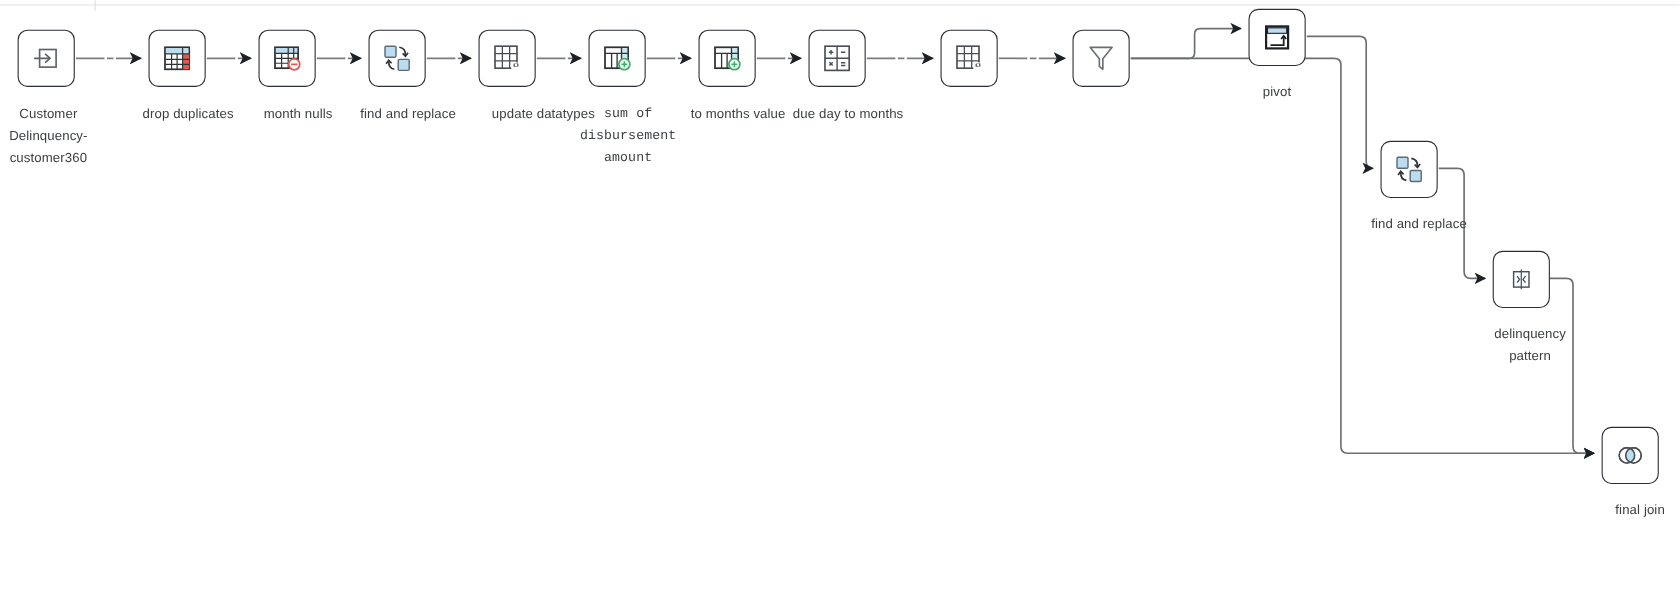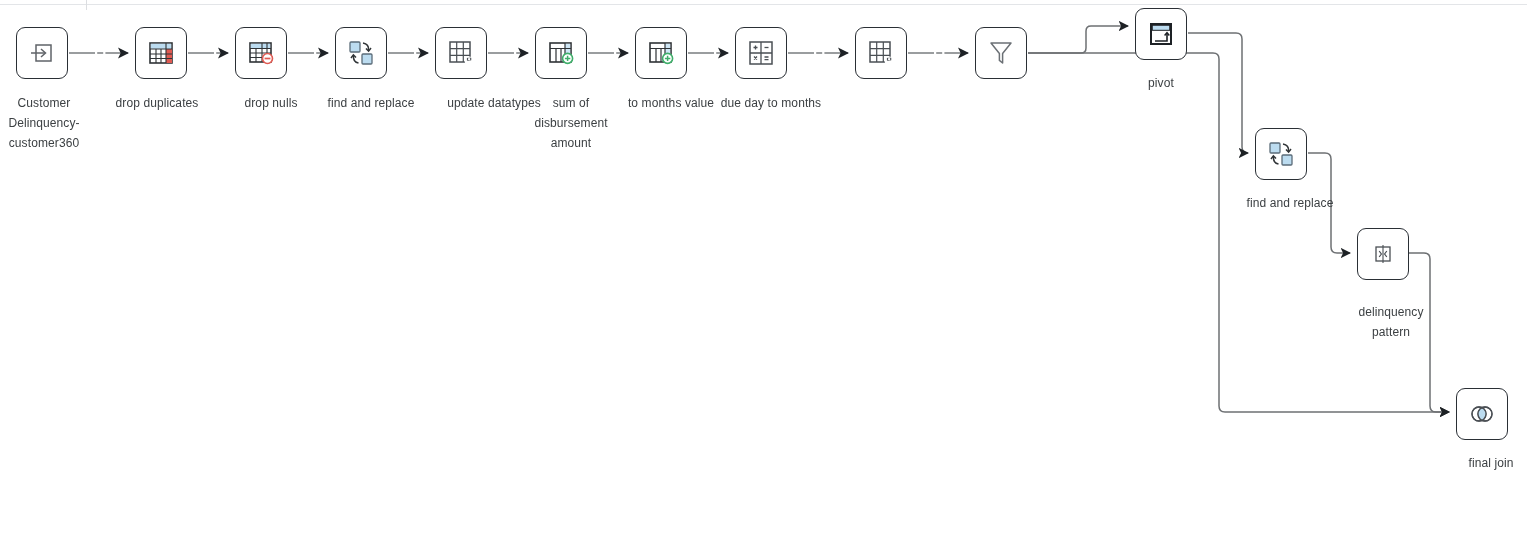--- a/index.html
+++ b/index.html
@@ -117,34 +117,34 @@
   <div class="node" style="left:135px; top:27px;">
     <span>
       <svg width="32" height="32" viewBox="0 0 32 32">
         <rect x="5" y="6" width="22" height="20" fill="#ffffff" stroke="#2f3336" stroke-width="1.6"></rect>
         <rect x="5.8" y="6.8" width="20.4" height="5" fill="#bcdcf0"></rect>
         <rect x="21" y="12" width="6" height="14" fill="#e05a52"></rect>
         <path d="M 5 12 H 27 M 5 17 H 27 M 5 21.5 H 27 M 11 12 V 26 M 16 12 V 26 M 21 6 V 26" stroke="#2f3336" stroke-width="1.1" fill="none"></path>
       </svg>
     </span>
   </div>
-  <div class="node-label" style="left:77px; top:93px; width:160px;">drop duplicates</div>
+  <div class="node-label" style="left:91px; top:93px; width:160px;">drop duplicates</div>
 
   <div class="node" style="left:235px; top:27px;">
     <span>
       <svg width="32" height="32" viewBox="0 0 32 32">
         <rect x="5" y="6" width="21" height="19" fill="#ffffff" stroke="#2f3336" stroke-width="1.6"></rect>
         <rect x="5.8" y="6.8" width="19.4" height="4.6" fill="#bcdcf0"></rect>
         <path d="M 5 11.5 H 26 M 5 16 H 26 M 5 20.5 H 26 M 11 11.5 V 25 M 17 6 V 25 M 22 6 V 25" stroke="#2f3336" stroke-width="1.1" fill="none"></path>
         <circle cx="22.5" cy="21.5" r="5" fill="#ffffff" stroke="#e05a52" stroke-width="1.6"></circle>
         <path d="M 19.6 21.5 H 25.4" stroke="#e05a52" stroke-width="1.7"></path>
       </svg>
     </span>
   </div>
-  <div class="node-label" style="left:191px; top:93px; width:160px;">drop nulls</div>
+  <div class="node-label" style="left:191px; top:93px; width:160px;">month nulls</div>
 
   <div class="node" style="left:335px; top:27px;">
     <span>
       <svg width="32" height="32" viewBox="0 0 32 32">
         <rect x="5" y="5" width="10" height="10" rx="1" fill="#bcdcf0" stroke="#5a6b78" stroke-width="1.3"></rect>
         <rect x="17" y="17" width="10" height="10" rx="1" fill="#bcdcf0" stroke="#5a6b78" stroke-width="1.3"></rect>
         <path d="M 18 6 Q 24 7 23.5 13" stroke="#2f3336" stroke-width="1.5" fill="none"></path>
         <path d="M 21 11.5 L 23.6 14.2 L 26 11" stroke="#2f3336" stroke-width="1.5" fill="none"></path>
         <path d="M 13.5 26 Q 8 25 8.5 19" stroke="#2f3336" stroke-width="1.5" fill="none"></path>
         <path d="M 11 20.5 L 8.4 17.8 L 6 21" stroke="#2f3336" stroke-width="1.5" fill="none"></path>
@@ -172,21 +172,21 @@
     <span>
       <svg width="32" height="32" viewBox="0 0 32 32">
         <rect x="5" y="6" width="21" height="19" fill="#ffffff" stroke="#2f3336" stroke-width="1.6"></rect>
         <rect x="20" y="6.8" width="5.2" height="18" fill="#cfe6f5"></rect>
         <path d="M 5 11.5 H 26 M 11 11.5 V 25 M 16 11.5 V 25 M 20 6 V 25" stroke="#2f3336" stroke-width="1.2" fill="none"></path>
         <circle cx="22.6" cy="21.4" r="5" fill="#ffffff" stroke="#3fae6a" stroke-width="1.6"></circle>
         <path d="M 22.6 18.7 V 24.1 M 19.9 21.4 H 25.3" stroke="#3fae6a" stroke-width="1.5"></path>
       </svg>
     </span>
   </div>
-  <div class="node-label" style="left:491px; top:93px; width:160px;">sum of
+  <div class="node-label" style="left:491px; top:93px; width:160px;font-family:Liberation Mono, monospace;">sum of
 disbursement
 amount</div>
 
   <div class="node" style="left:635px; top:27px;">
     <span>
       <svg width="32" height="32" viewBox="0 0 32 32">
         <rect x="5" y="6" width="21" height="19" fill="#ffffff" stroke="#2f3336" stroke-width="1.6"></rect>
         <rect x="20" y="6.8" width="5.2" height="18" fill="#cfe6f5"></rect>
         <path d="M 5 11.5 H 26 M 11 11.5 V 25 M 16 11.5 V 25 M 20 6 V 25" stroke="#2f3336" stroke-width="1.2" fill="none"></path>
         <circle cx="22.6" cy="21.4" r="5" fill="#ffffff" stroke="#3fae6a" stroke-width="1.6"></circle>
@@ -261,21 +261,21 @@
   <div class="node" style="left:1357px; top:228px;">
     <span>
       <svg width="30" height="30" viewBox="0 0 30 30">
         <rect x="8" y="8" width="14" height="14" fill="none" stroke="#4a4f54" stroke-width="1.3"></rect>
         <path d="M 15 6 V 24" stroke="#4a4f54" stroke-width="1.1"></path>
         <path d="M 11.2 12 L 13.4 15 L 11.2 18" stroke="#4a4f54" stroke-width="1.2" fill="none"></path>
         <path d="M 18.8 12 L 16.6 15 L 18.8 18" stroke="#4a4f54" stroke-width="1.2" fill="none"></path>
       </svg>
     </span>
   </div>
-  <div class="node-label" style="left:1311px; top:302px; width:160px;text-align:center;">delinquency
+  <div class="node-label" style="left:1311px; top:293px; width:160px;text-align:center;">delinquency
 pattern</div>
 
   <div class="node" style="left:1456px; top:388px;">
     <span>
       <svg width="32" height="32" viewBox="0 0 32 32">
         <circle cx="13" cy="16" r="7" fill="none" stroke="#4a4f54" stroke-width="1.3"></circle>
         <circle cx="19" cy="16" r="7" fill="none" stroke="#4a4f54" stroke-width="1.3"></circle>
         <path d="M 16 9.7 A 7 7 0 0 1 16 22.3 A 7 7 0 0 1 16 9.7 Z" fill="#bcdcf0"></path>
         <circle cx="13" cy="16" r="7" fill="none" stroke="#4a4f54" stroke-width="1.3"></circle>
         <circle cx="19" cy="16" r="7" fill="none" stroke="#4a4f54" stroke-width="1.3"></circle>

